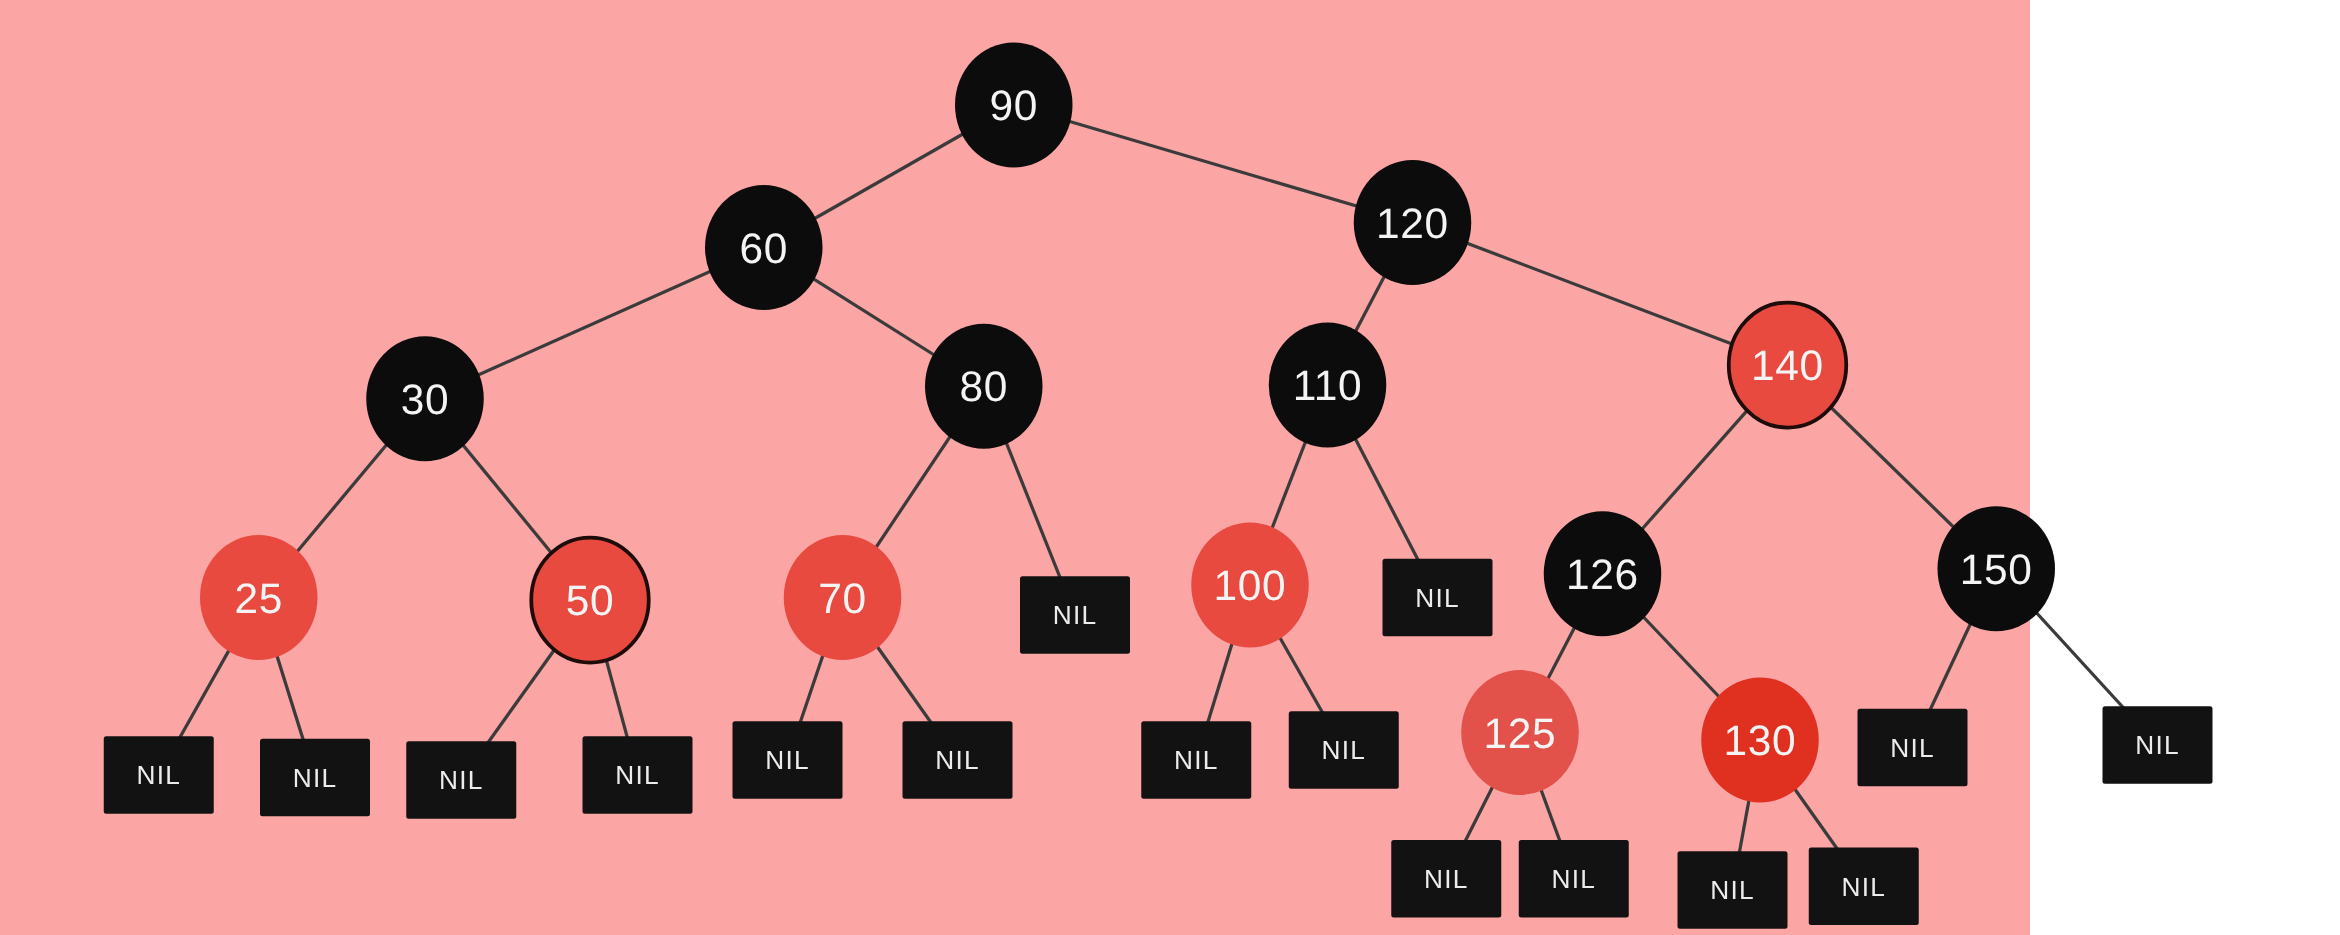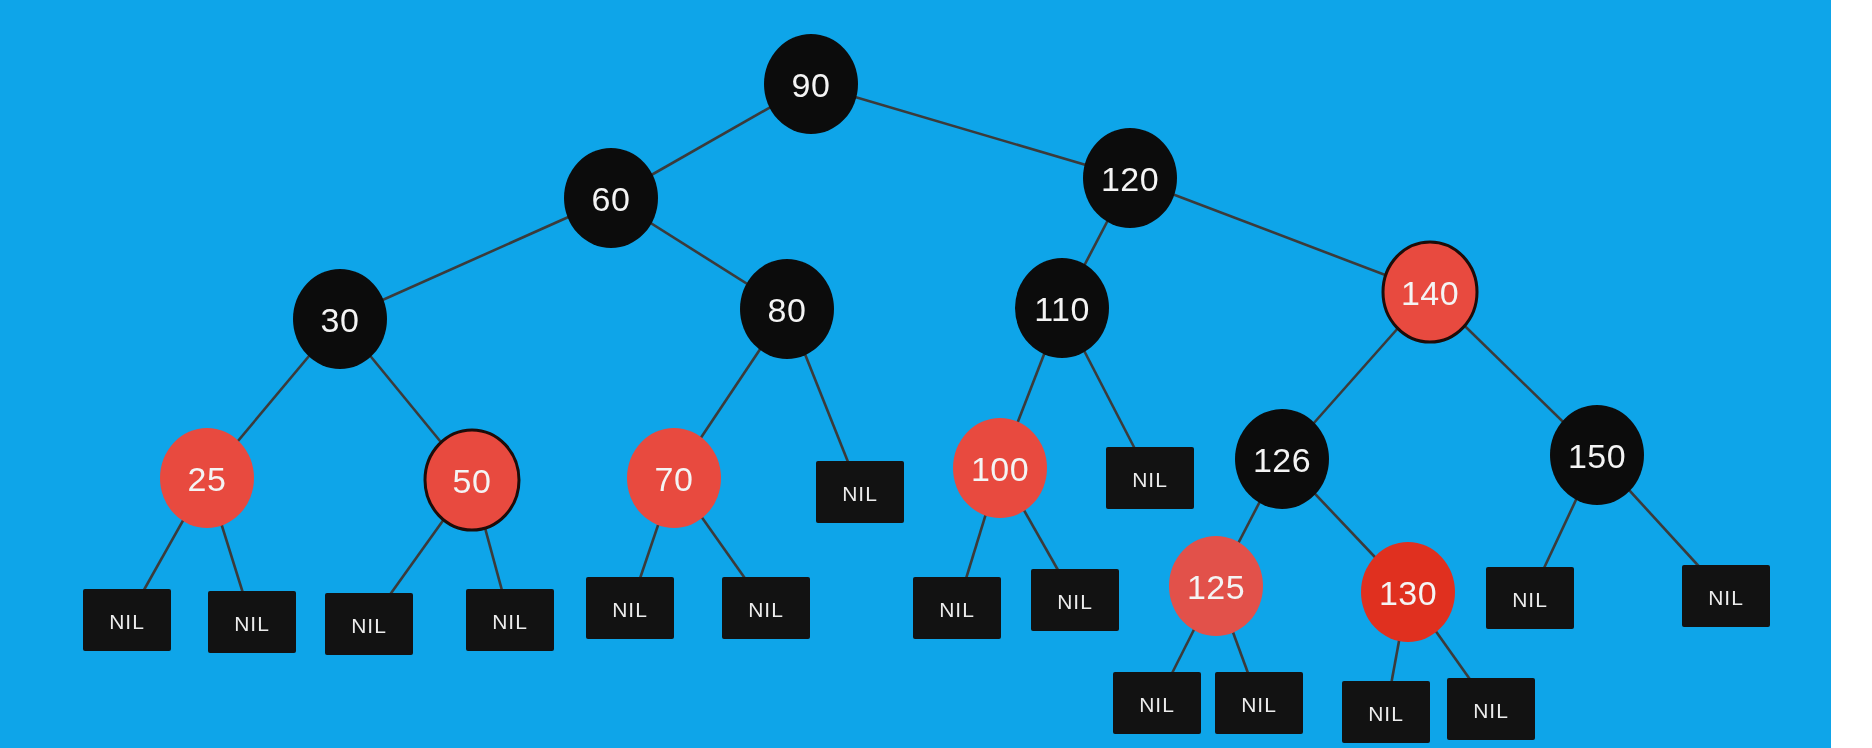--- a/index.html
+++ b/index.html
@@ -6,23 +6,23 @@
     margin: 0;
     padding: 0;
     background: #ffffff;
     width: 1872px;
     height: 748px;
     overflow: hidden;
     font-family: "Liberation Sans", sans-serif;
   }
   #canvas-wrap {
     position: relative;
-    width: 1831px;
+    width: 1624px;
     height: 748px;
-    background: #0ea5e9;
+    background: #fca5a5;
   }
   svg { display: block; }
   .edge {
     stroke: #3b3b3b;
     stroke-width: 2.6;
     fill: none;
   }
   .node-circle-text {
     fill: #f4f4f4;
     font-size: 34px;

